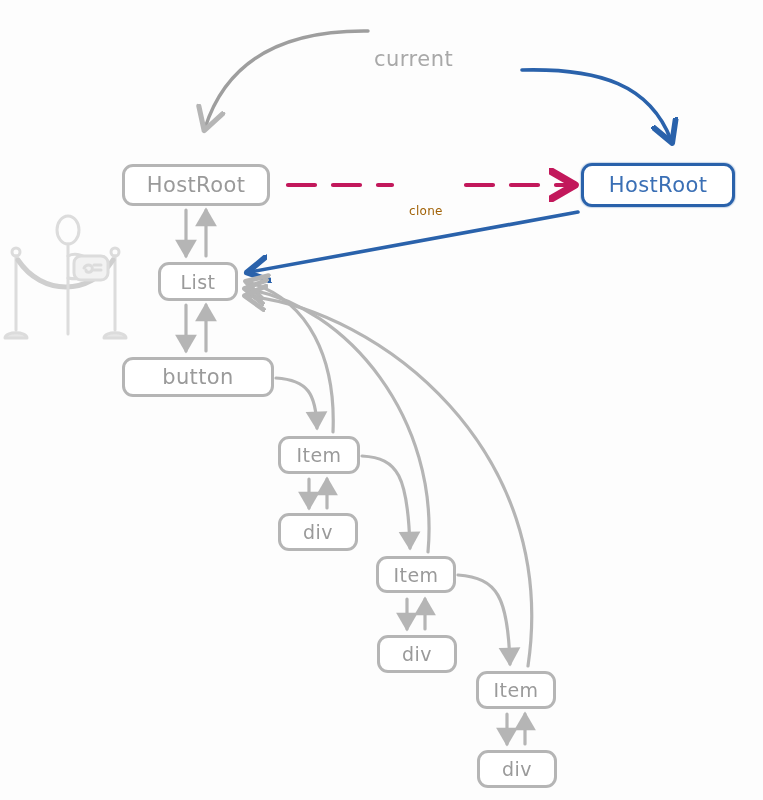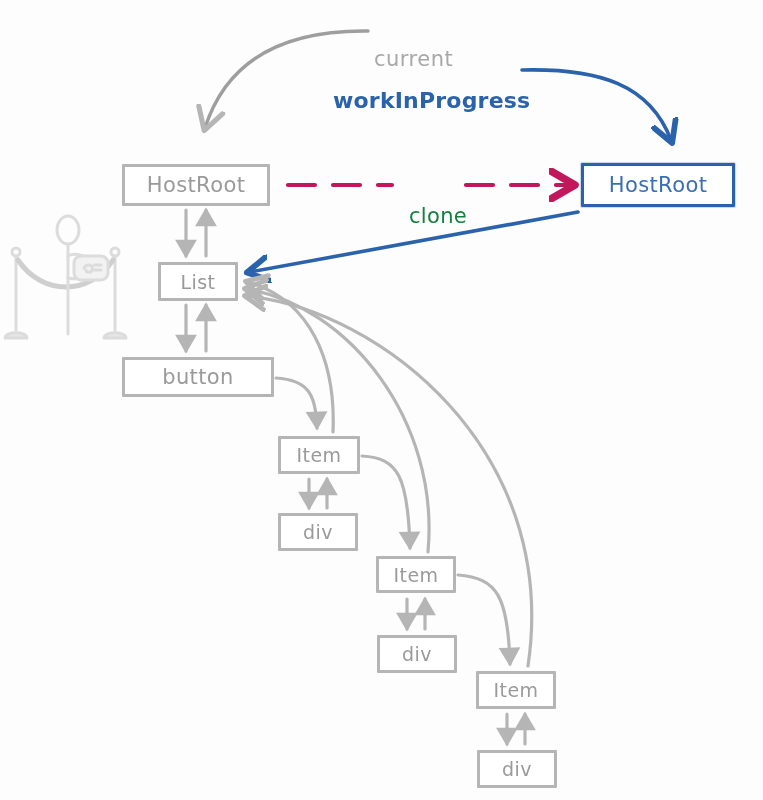--- a/index.html
+++ b/index.html
@@ -11,21 +11,21 @@
   }
   #canvas{position:absolute;inset:0;width:763px;height:800px;}
   .layer-svg{position:absolute;left:0;top:0;width:763px;height:800px;pointer-events:none;}
 
   
   .node{
     position:absolute;
     box-sizing:border-box;
     display:flex;align-items:center;justify-content:center;
     border:3px solid #b5b5b5;
-    border-radius:1px;
+    border-radius:11px;
     background:#ffffff;
     color:#9a9a9a;
     font-size:21px;
     letter-spacing:.4px;
     font-family:"DejaVu Sans", sans-serif;
     white-space:nowrap;
     box-shadow:0 0 0 0 rgba(0,0,0,0);
   }
   .node.small{font-size:19px;}
   .node.wip{
@@ -42,21 +42,21 @@
     font-family:"DejaVu Sans", sans-serif;
     margin-top:30px;
   }
   .label.current{
     color:#a8a8a8;font-size:21px;letter-spacing:.5px;
   }
   .label.wip{
     color:#2a62ab;font-size:22px;font-weight:bold;letter-spacing:.2px;
   }
   .label.clone{
-    color:#15803d;font-size:21px;letter-spacing:.3px;
+    color:#a16207;font-size:12px;letter-spacing:.3px;
   }
 
   
   .bouncer{position:absolute;left:2px;top:212px;width:136px;height:138px;}
 </style>
 </head>
 <body>
 
 <div id="canvas">
 
@@ -162,21 +162,20 @@
       <path d="M66,66 C76,68 84,66 90,62"></path>
 
       <rect x="72" y="44" width="34" height="24" rx="7" fill="#f2f2f2" stroke="#dcdcdc"></rect>
       <path d="M82,56 C85,51 92,53 90,58 C89,61 84,61 84,58"></path>
       <path d="M92,53 L99,53 M92,58 L99,58"></path>
     </g>
   </svg>
 
   <div class="label current" style="left:374px;top:17px;">current</div>
 
-  <div class="label wip" style="left:333px;top:58px;">workInProgress</div>
 
   <div class="label clone" style="left:405px;top:174px;background:#fdfdfd;padding:0 4px;">clone</div>
 
   <div class="node" style="left:122px;top:164px;width:148px;height:42px;">HostRoot</div>
 
   <div class="node" style="left:122px;top:357px;width:152px;height:40px;">button</div>
 
   <div class="node small" style="left:158px;top:262px;width:80px;height:39px;">List</div>
 
   <div class="node small" style="left:278px;top:436px;width:82px;height:38px;">Item</div>

